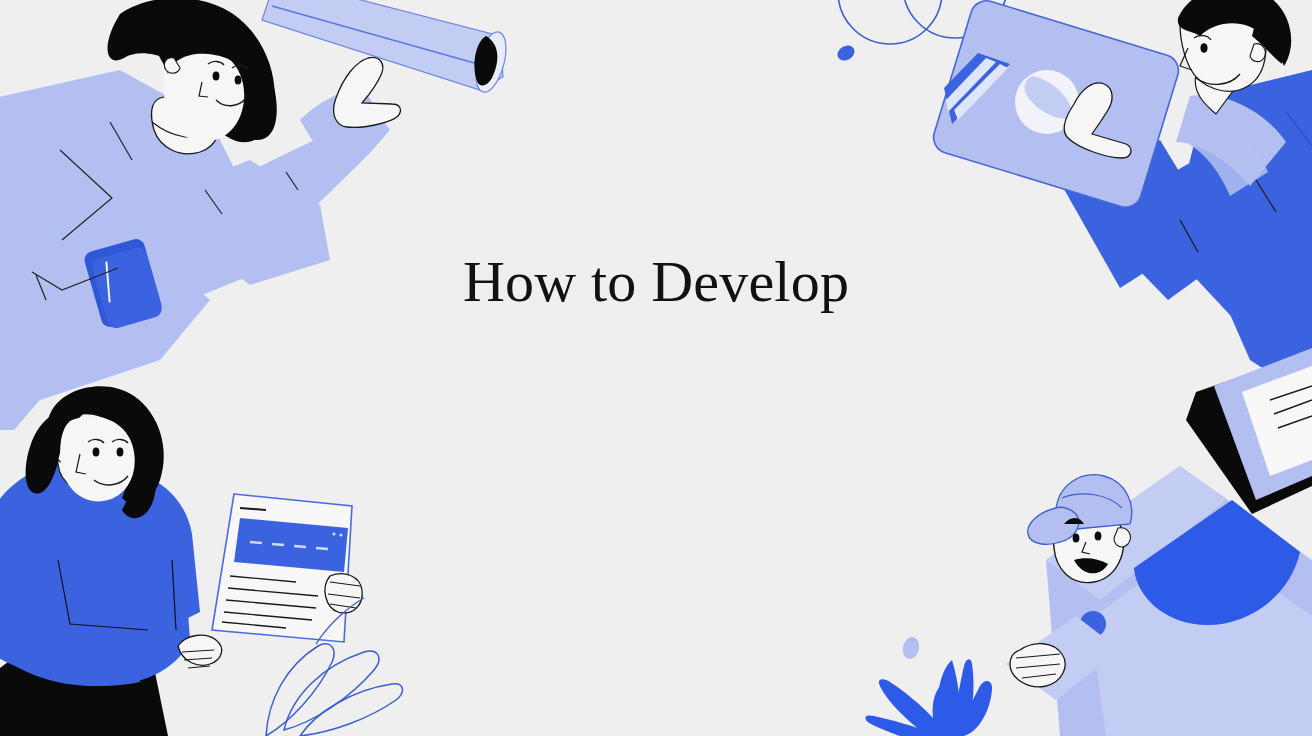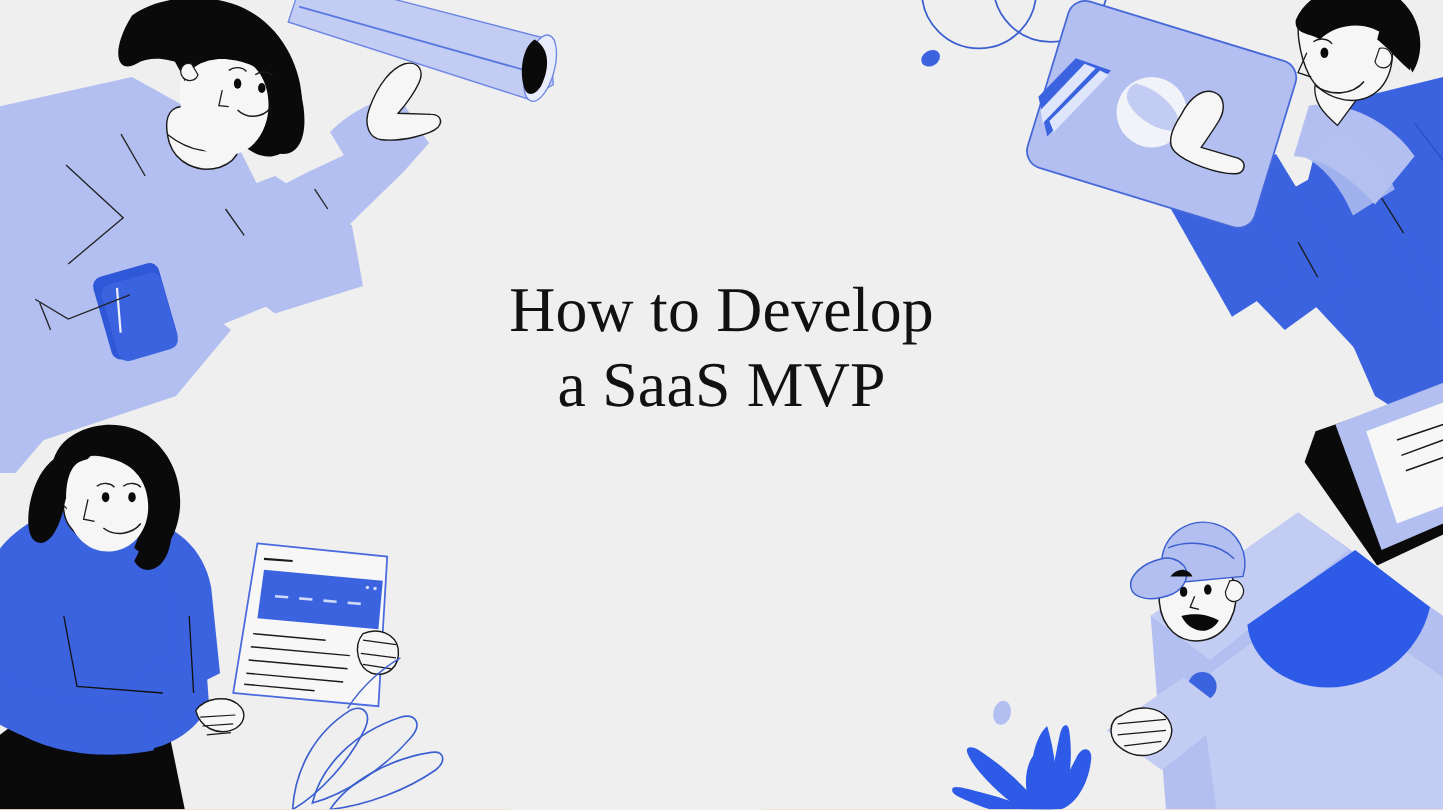--- a/index.html
+++ b/index.html
@@ -6,21 +6,21 @@
   html, body {
     margin: 0;
     padding: 0;
     background: #efefef;
   }
   #stage {
     position: relative;
     width: 1312px;
     height: 736px;
     overflow: hidden;
-    background: #fdba74;
+    background: #ec4899;
     font-family: "Liberation Sans", sans-serif;
   }
   .art {
     position: absolute;
     top: 0; left: 0;
     width: 1312px;
     height: 736px;
     pointer-events: none;
   }
   .title-wrap {
@@ -258,16 +258,15 @@
           <path d="M 992 690 C 990 712 978 732 964 736 L 950 736 C 962 720 974 698 980 686 C 985 678 993 680 992 690 Z"></path>
           <path d="M 972 664 C 976 692 972 722 960 736 L 946 736 C 956 714 960 682 964 666 C 966 658 971 657 972 664 Z"></path>
         </g>
         <ellipse cx="911" cy="648" rx="8" ry="11" transform="rotate(12 911 648)" fill="#b3bff0"></ellipse>
       </g>
     </g>
   </svg>
 
   <div class="title-wrap">
     <span class="title-line">How to Develop</span>
-    <span class="title-line">a SaaS MVP</span>
   </div>
 
 </div>
 
 </body></html>

